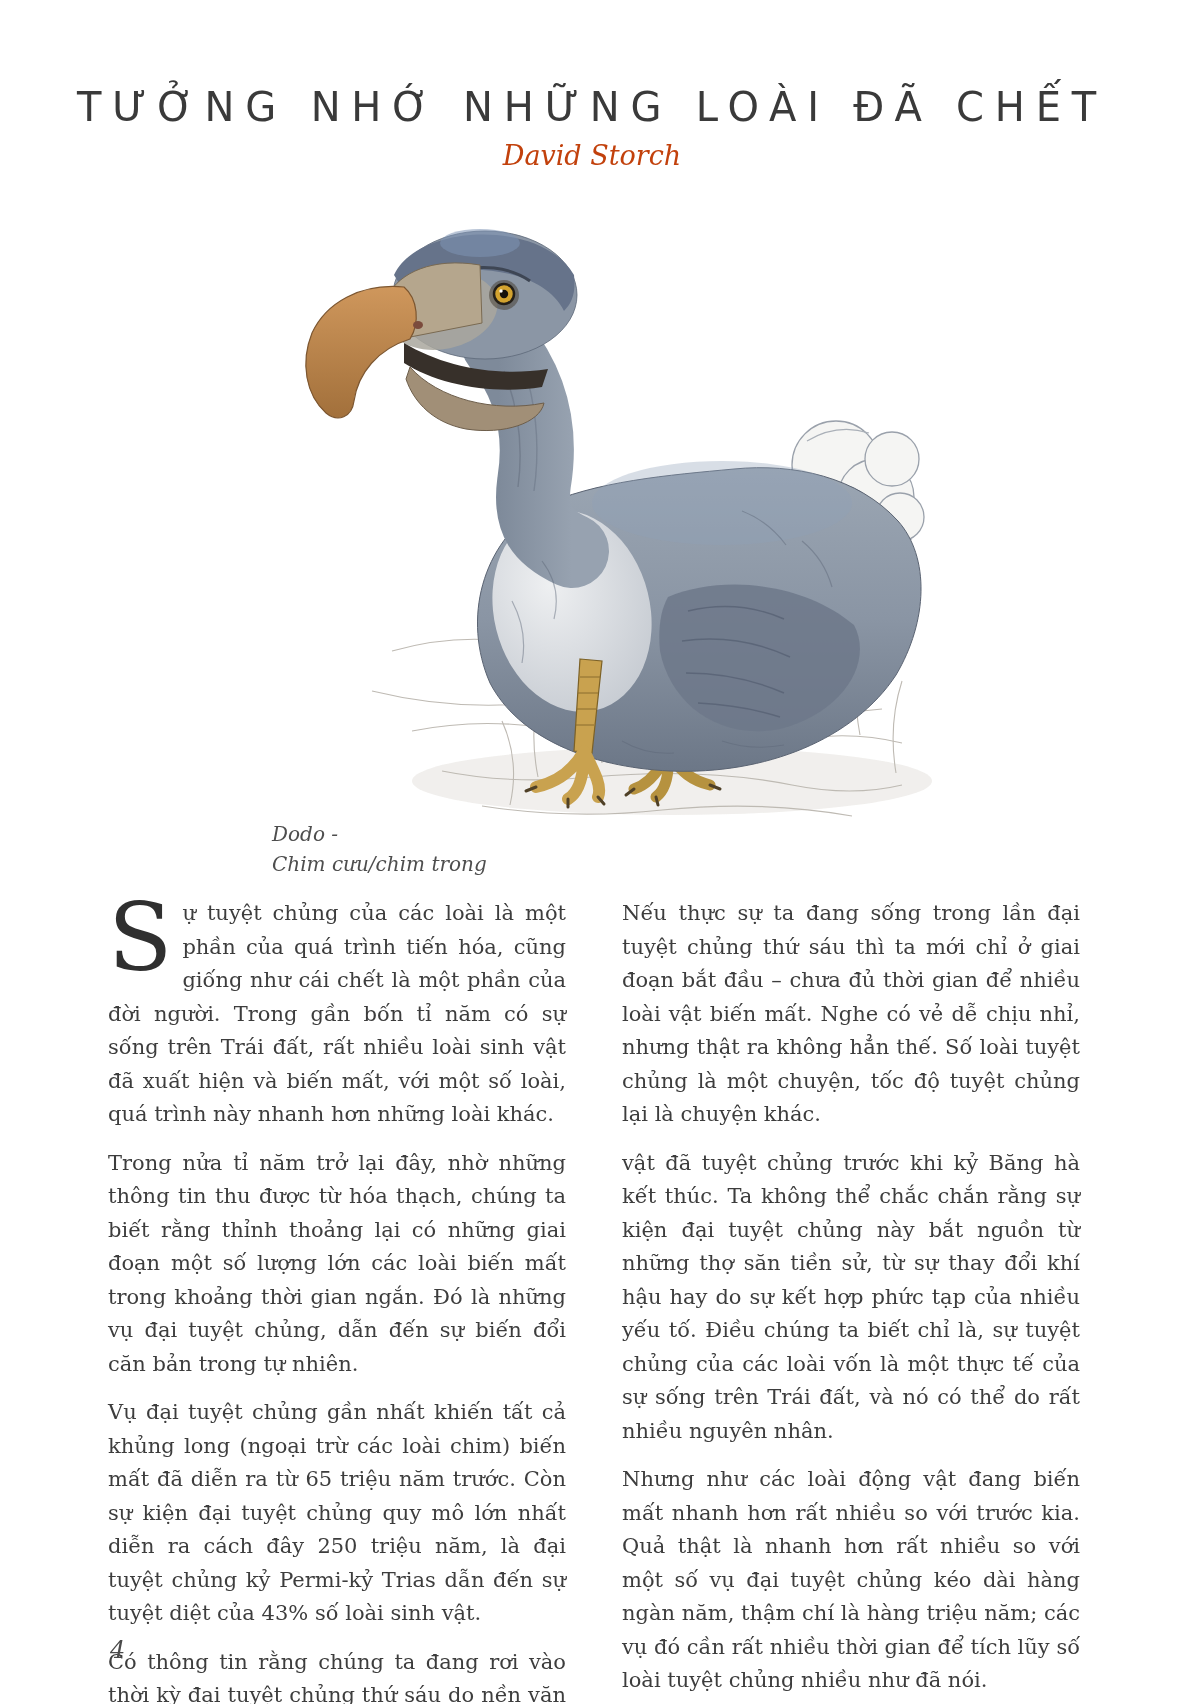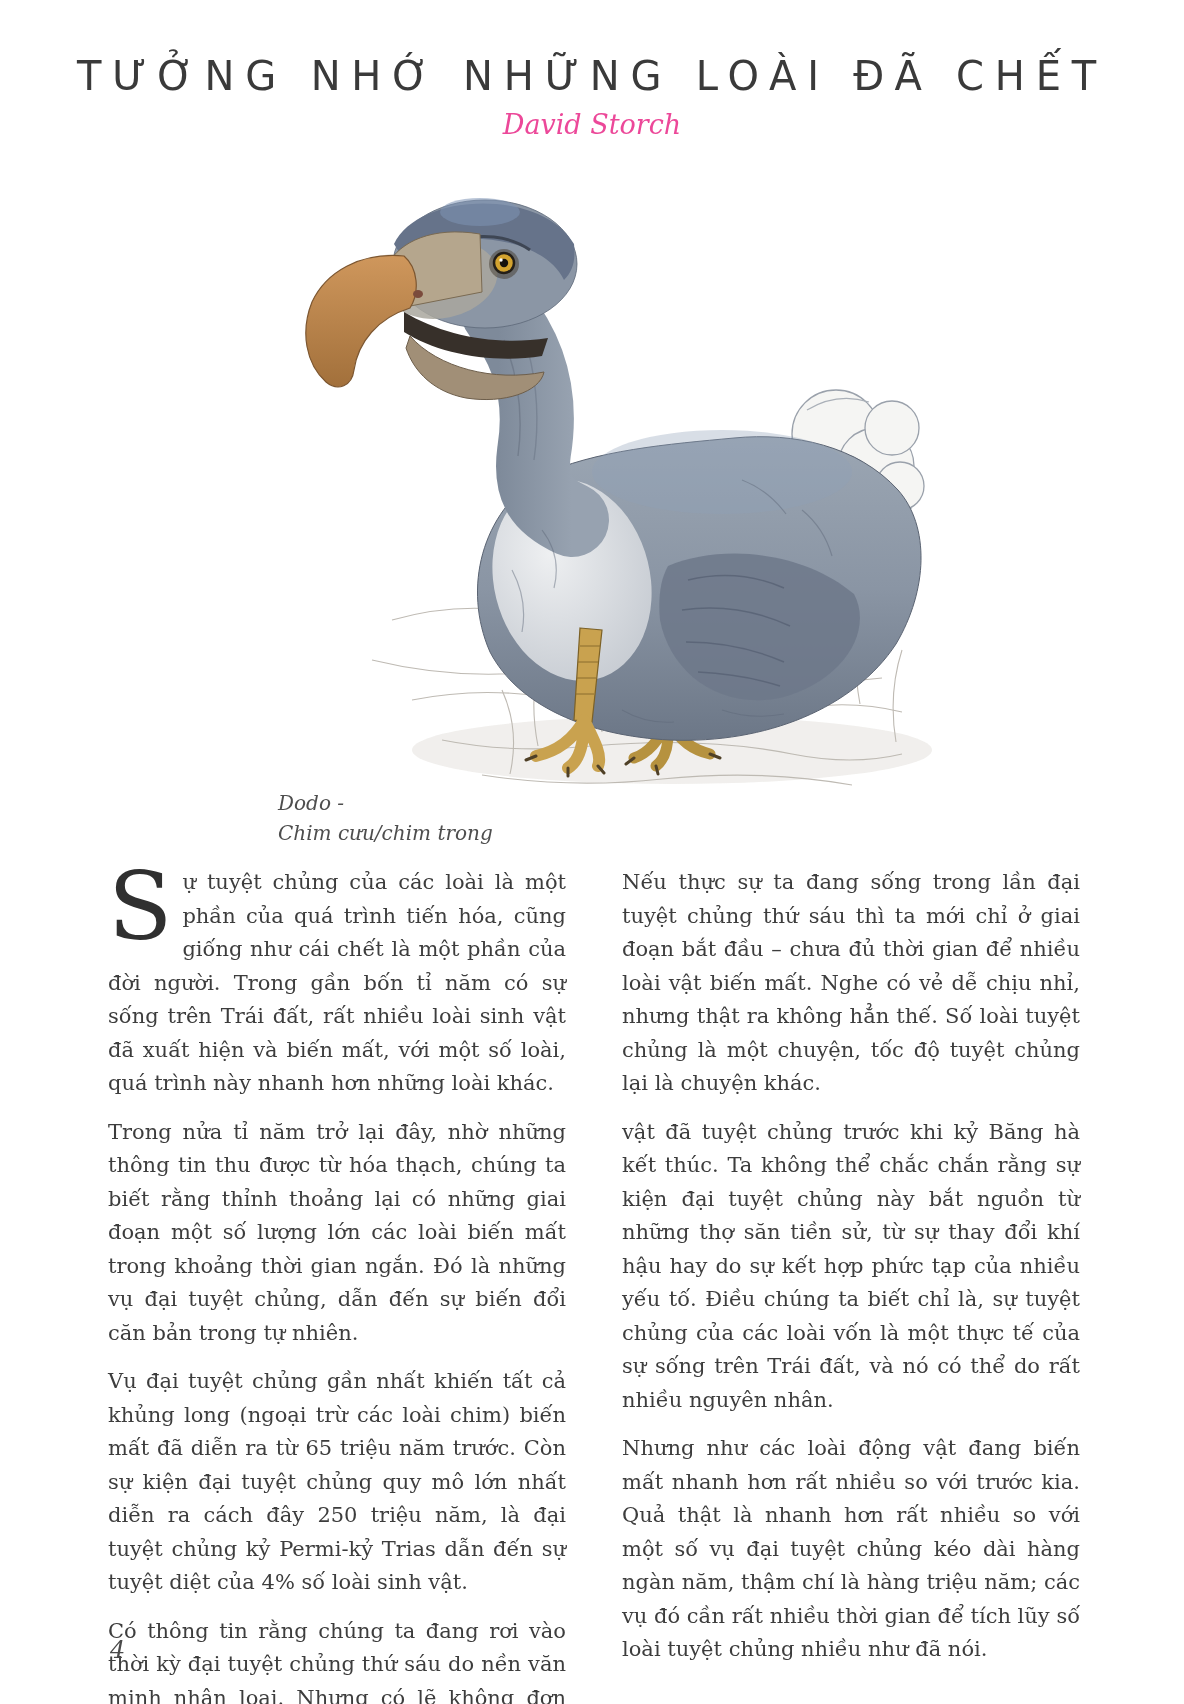--- a/index.html
+++ b/index.html
@@ -6,46 +6,46 @@
   .page{
     position:relative;
     width:1184px;height:1704px;
     margin:0 auto;
     background:#ffffff;
     overflow:hidden;
     font-family:"DejaVu Serif", serif;
     color:#3d3d3d;
   }
   
-  header{padding-top:53px;text-align:center;}
+  header{padding-top:84px;text-align:center;}
   h1.title{
     margin:0;
     font-family:"DejaVu Sans", sans-serif;
     font-weight:400;
     font-size:40px;
     letter-spacing:0.27em;
     color:#3a3a3a;
     white-space:nowrap;
   }
   .author{
     margin-top:10px;
     font-style:italic;
     font-size:27px;
-    color:#ec4899;
+    color:#c2410c;
   }
   
   figure.illustration{
     position:relative;
     width:700px;height:700px;
     margin:10px auto 0 auto;
   }
   figure.illustration svg{display:block;}
   figcaption.caption{
     position:absolute;
-    left:36px;bottom:2px;
+    left:30px;bottom:2px;
     font-style:italic;
     font-size:20px;
     line-height:30px;
     color:#4e4e4e;
   }
   
   main.article{
     padding:16px 104px 0 108px;
   }
   .columns{display:flex;gap:56px;}
@@ -192,21 +192,21 @@
       <div>Dodo -</div>
       <div>Chim cưu/chim trong</div>
     </figcaption>
   </figure>
 
   <main class="article">
     <div class="columns">
       <div class="col">
         <p class="para"><span class="dropcap">S</span><span>ự tuyệt chủng của các loài là một phần của quá trình tiến hóa, cũng giống như cái chết là một phần của đời người. Trong gần bốn tỉ năm có sự sống trên Trái đất, rất nhiều loài sinh vật đã xuất hiện và biến mất, với một số loài, quá trình này nhanh hơn những loài khác.</span></p>
         <p class="para">Trong nửa tỉ năm trở lại đây, nhờ những thông tin thu được từ hóa thạch, chúng ta biết rằng thỉnh thoảng lại có những giai đoạn một số lượng lớn các loài biến mất trong khoảng thời gian ngắn. Đó là những vụ đại tuyệt chủng, dẫn đến sự biến đổi căn bản trong tự nhiên.</p>
-        <p class="para">Vụ đại tuyệt chủng gần nhất khiến tất cả khủng long (ngoại trừ các loài chim) biến mất đã diễn ra từ 65 triệu năm trước. Còn sự kiện đại tuyệt chủng quy mô lớn nhất diễn ra cách đây 250 triệu năm, là đại tuyệt chủng kỷ Permi-kỷ Trias dẫn đến sự tuyệt diệt của 4% số loài sinh vật.</p>
+        <p class="para">Vụ đại tuyệt chủng gần nhất khiến tất cả khủng long (ngoại trừ các loài chim) biến mất đã diễn ra từ 65 triệu năm trước. Còn sự kiện đại tuyệt chủng quy mô lớn nhất diễn ra cách đây 250 triệu năm, là đại tuyệt chủng kỷ Permi-kỷ Trias dẫn đến sự tuyệt diệt của 43% số loài sinh vật.</p>
         <p class="para">Có thông tin rằng chúng ta đang rơi vào thời kỳ đại tuyệt chủng thứ sáu do nền văn minh nhân loại. Nhưng có lẽ không đơn giản như vậy. Mặc dù một lượng không nhỏ các loài đã tuyệt chủng trong thời đại này của chúng ta, đó vẫn chỉ là một phần nhỏ trong số những loài sống trên Trái đất. Số lượng loài bị tuyệt diệt chắc chắn ít hơn rất nhiều so với 5 vụ đại tuyệt chủng đã từng xảy ra. Và nhiều loài động vật lớn sống ở giai đoạn thịnh vượng của kỷ Băng hà cuối cùng (khoảng 20.000 năm về trước), đã biến mất từ rất lâu trước khi nền văn minh công nghiệp xuất hiện; rất nhiều loài sinh</p>
       </div>
       <div class="col">
         <p class="para">Nếu thực sự ta đang sống trong lần đại tuyệt chủng thứ sáu thì ta mới chỉ ở giai đoạn bắt đầu – chưa đủ thời gian để nhiều loài vật biến mất. Nghe có vẻ dễ chịu nhỉ, nhưng thật ra không hẳn thế. Số loài tuyệt chủng là một chuyện, tốc độ tuyệt chủng lại là chuyện khác.</p>
         <p class="para">vật đã tuyệt chủng trước khi kỷ Băng hà kết thúc. Ta không thể chắc chắn rằng sự kiện đại tuyệt chủng này bắt nguồn từ những thợ săn tiền sử, từ sự thay đổi khí hậu hay do sự kết hợp phức tạp của nhiều yếu tố. Điều chúng ta biết chỉ là, sự tuyệt chủng của các loài vốn là một thực tế của sự sống trên Trái đất, và nó có thể do rất nhiều nguyên nhân.</p>
         <p class="para">Nhưng như các loài động vật đang biến mất nhanh hơn rất nhiều so với trước kia. Quả thật là nhanh hơn rất nhiều so với một số vụ đại tuyệt chủng kéo dài hàng ngàn năm, thậm chí là hàng triệu năm; các vụ đó cần rất nhiều thời gian để tích lũy số loài tuyệt chủng nhiều như đã nói.</p>
 
       </div>
     </div>
   </main>

